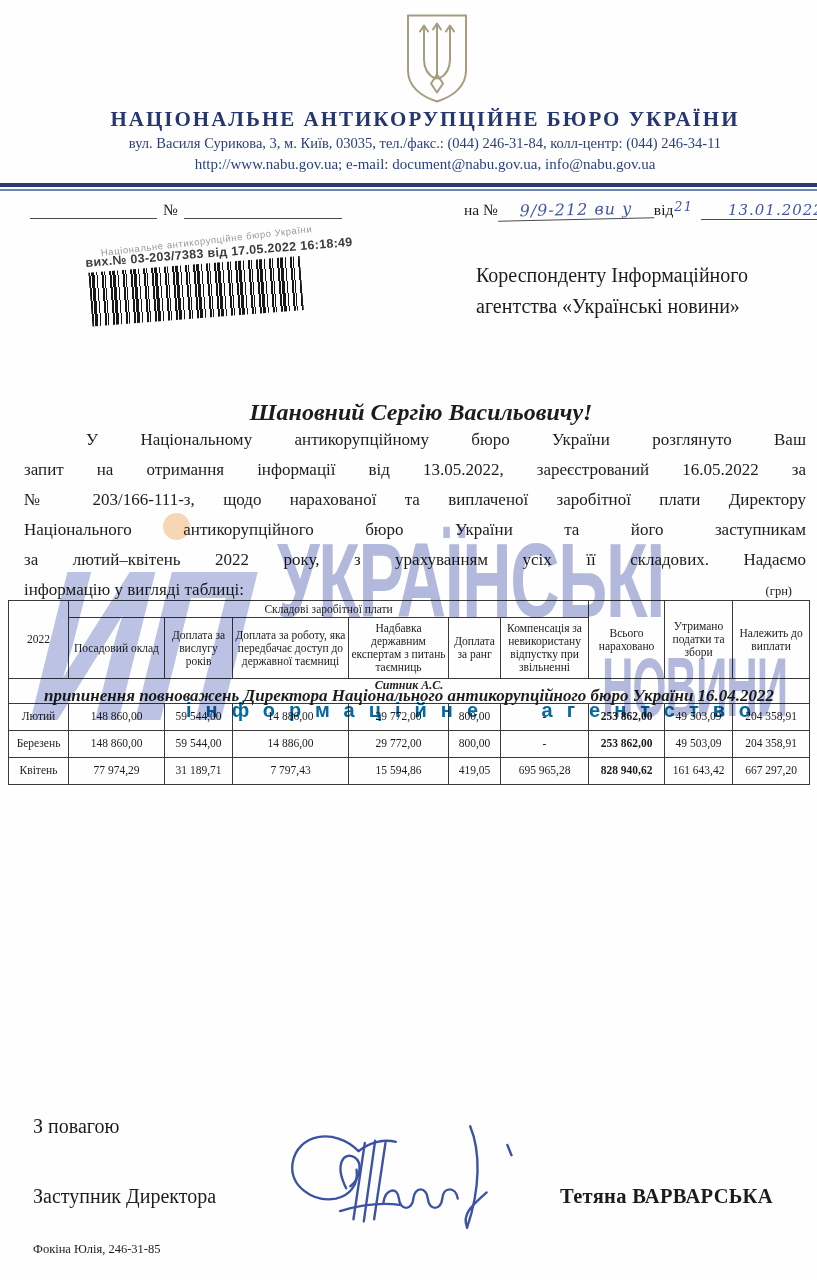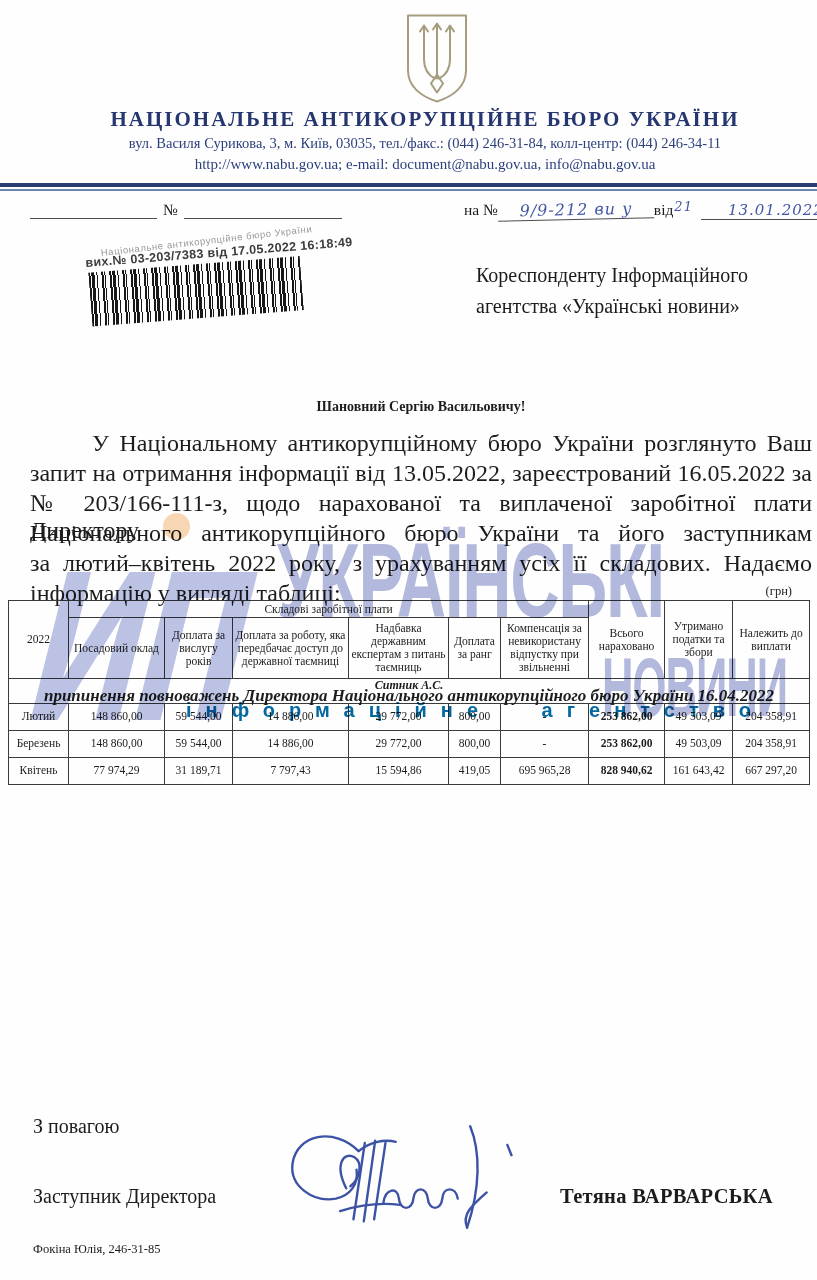--- a/index.html
+++ b/index.html
@@ -42,22 +42,22 @@
     color:#3c3c3c;letter-spacing:.3px;margin-top:1px;}
   .barcode{width:212px;height:54px;margin-top:3px;margin-left:2px;
     background:repeating-linear-gradient(90deg,
       #181818 0 2px,#fdfdfd 2px 3px,#181818 3px 6px,#fdfdfd 6px 8px,
       #181818 8px 9px,#fdfdfd 9px 13px,#181818 13px 15px,#fdfdfd 15px 16px,
       #181818 16px 17px,#fdfdfd 17px 21px);}
 
   
   .recipient{left:476px;top:260px;width:335px;font-size:20px;line-height:31px;}
   .salutation{left:30px;top:399px;width:782px;text-align:center;
-    font-size:14px;font-weight:bold;}
-  .body-text{left:30px;top:430px;width:782px;font-size:24px;}
+    font-size:24px;font-weight:bold;font-style:italic;}
+  .body-text{left:24px;top:430px;width:782px;font-size:17px;}
   .body-text .line{height:30px;text-align:justify;text-align-last:justify;}
   .body-text .line.first{padding-left:62px;}
   .body-text .line.last{text-align-last:left;}
   .grn{left:732px;top:584px;width:60px;text-align:right;font-size:12.5px;}
 
   
   table.salary{left:8px;top:600px;position:absolute;width:801px;
     border-collapse:collapse;font-size:11.5px;table-layout:fixed;}
   table.salary td{border:1px solid #3a3a3a;text-align:center;vertical-align:middle;
     padding:1px 2px;line-height:13px;}

